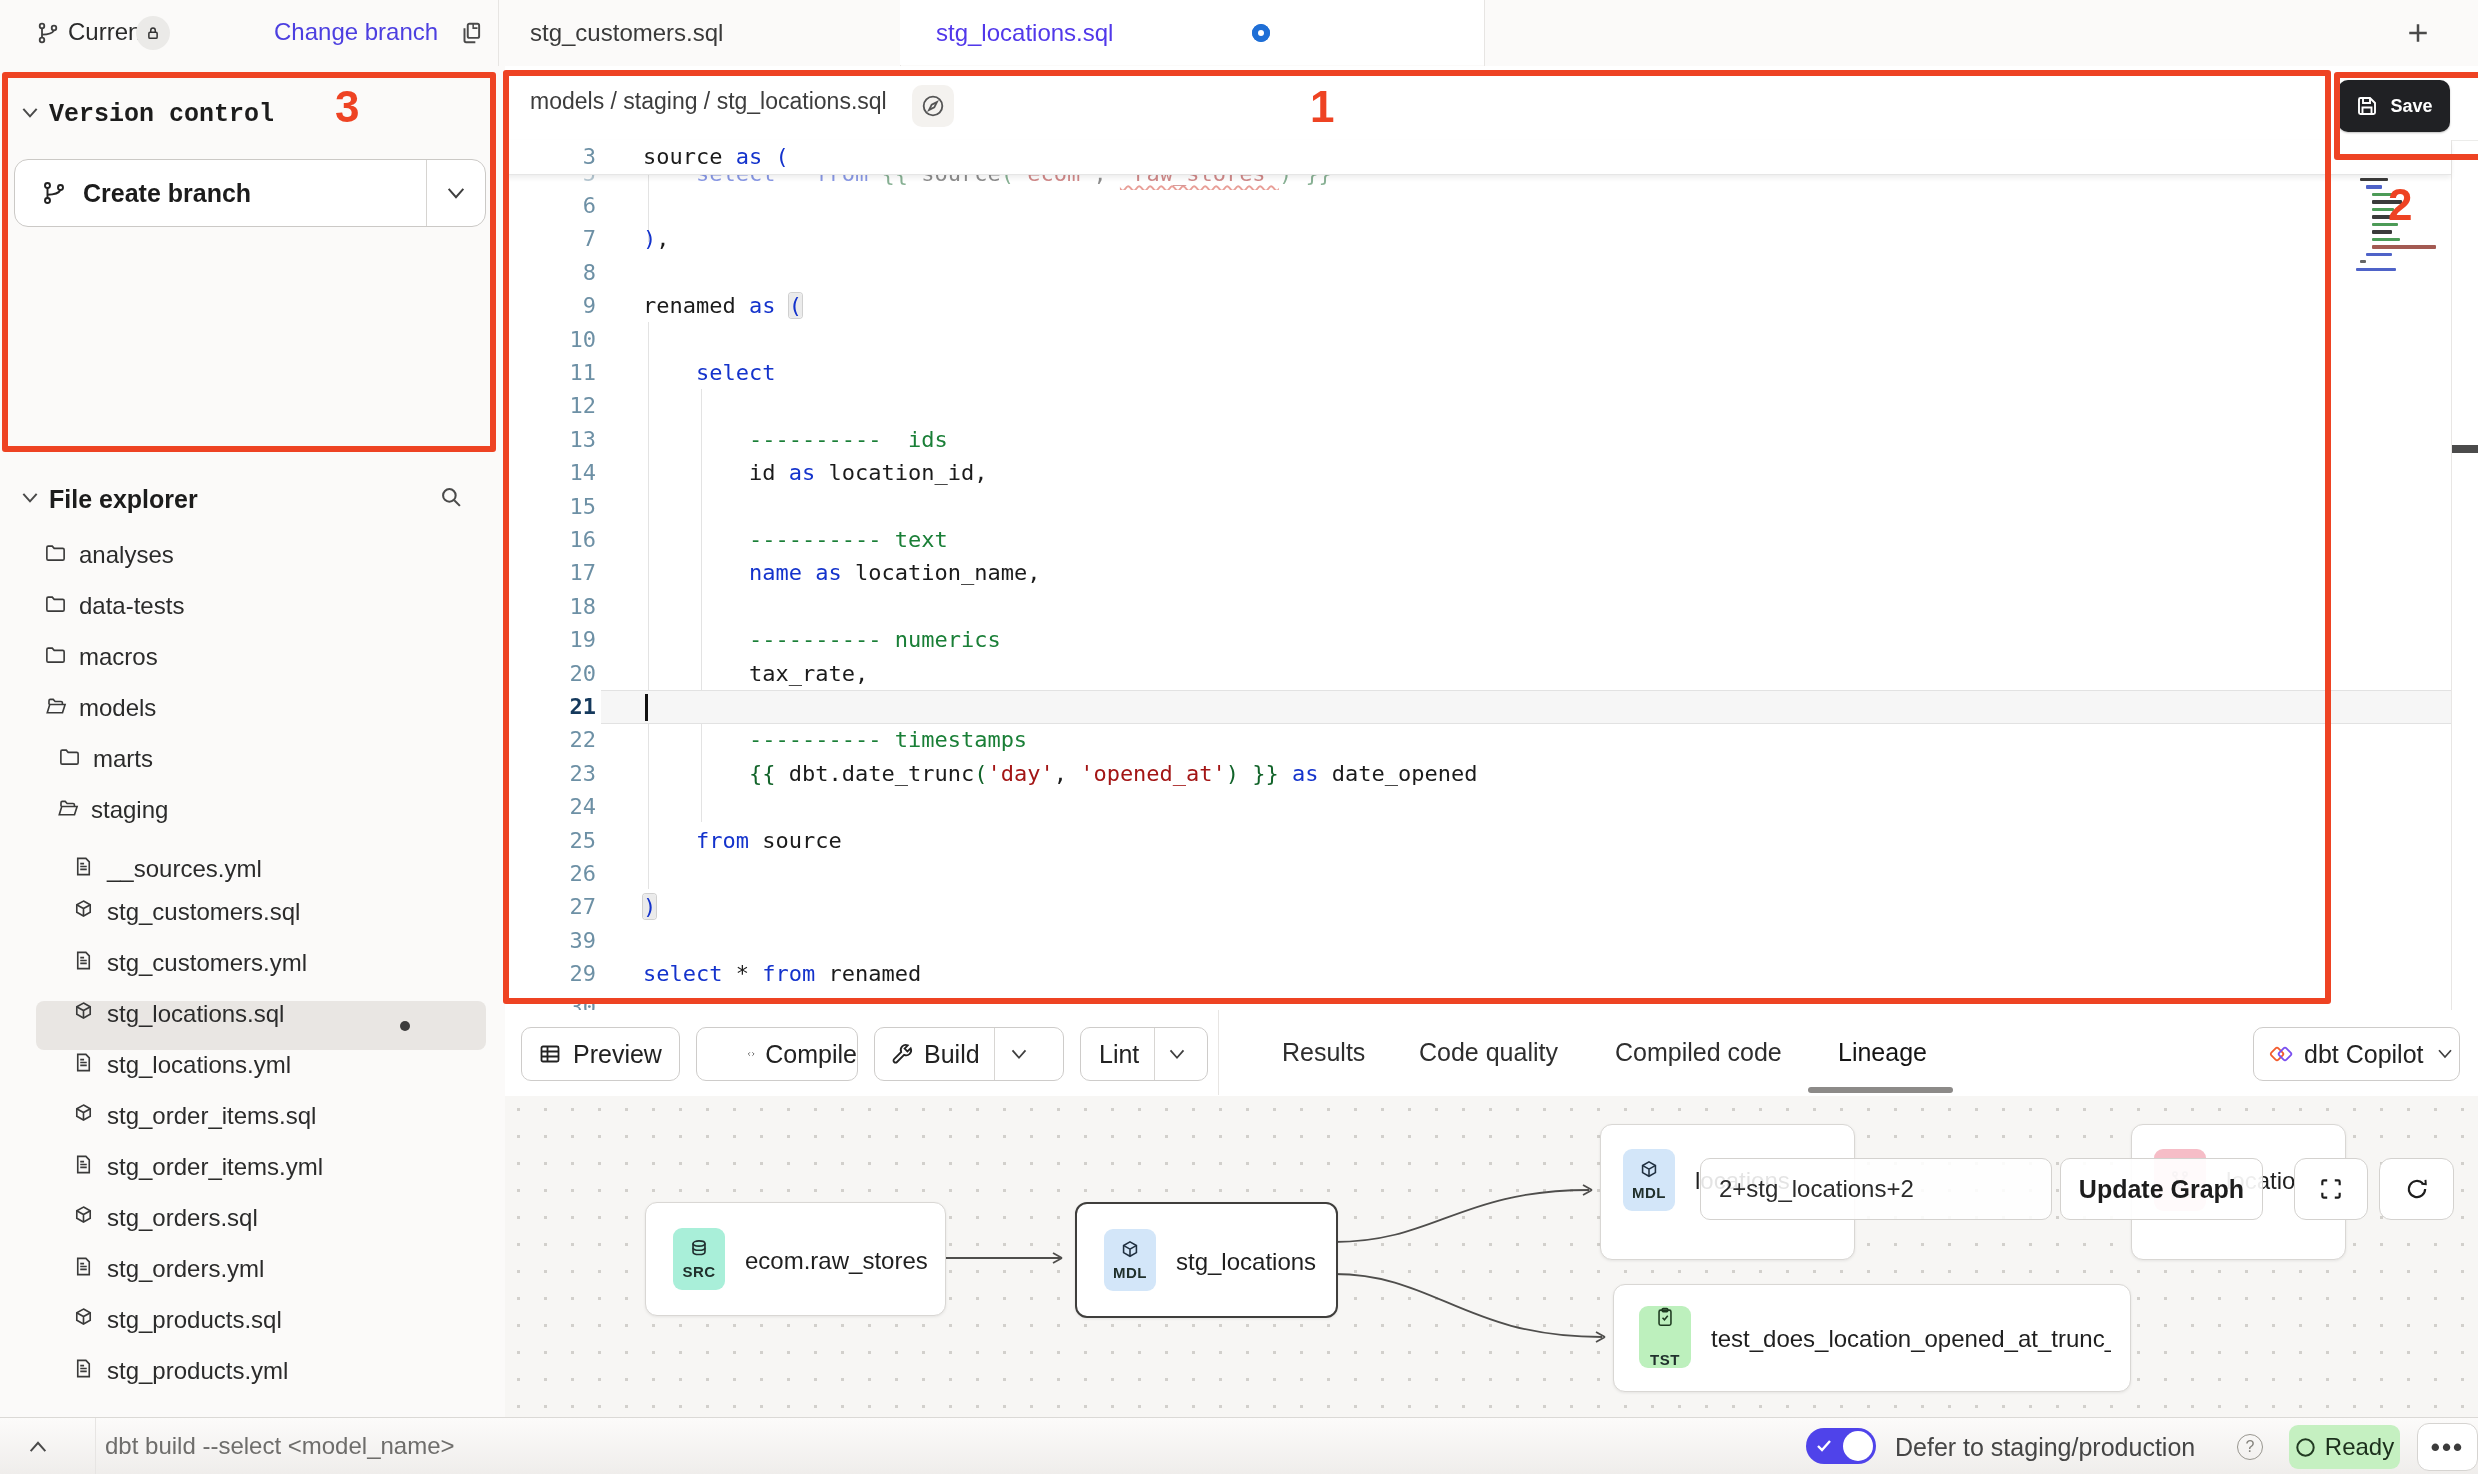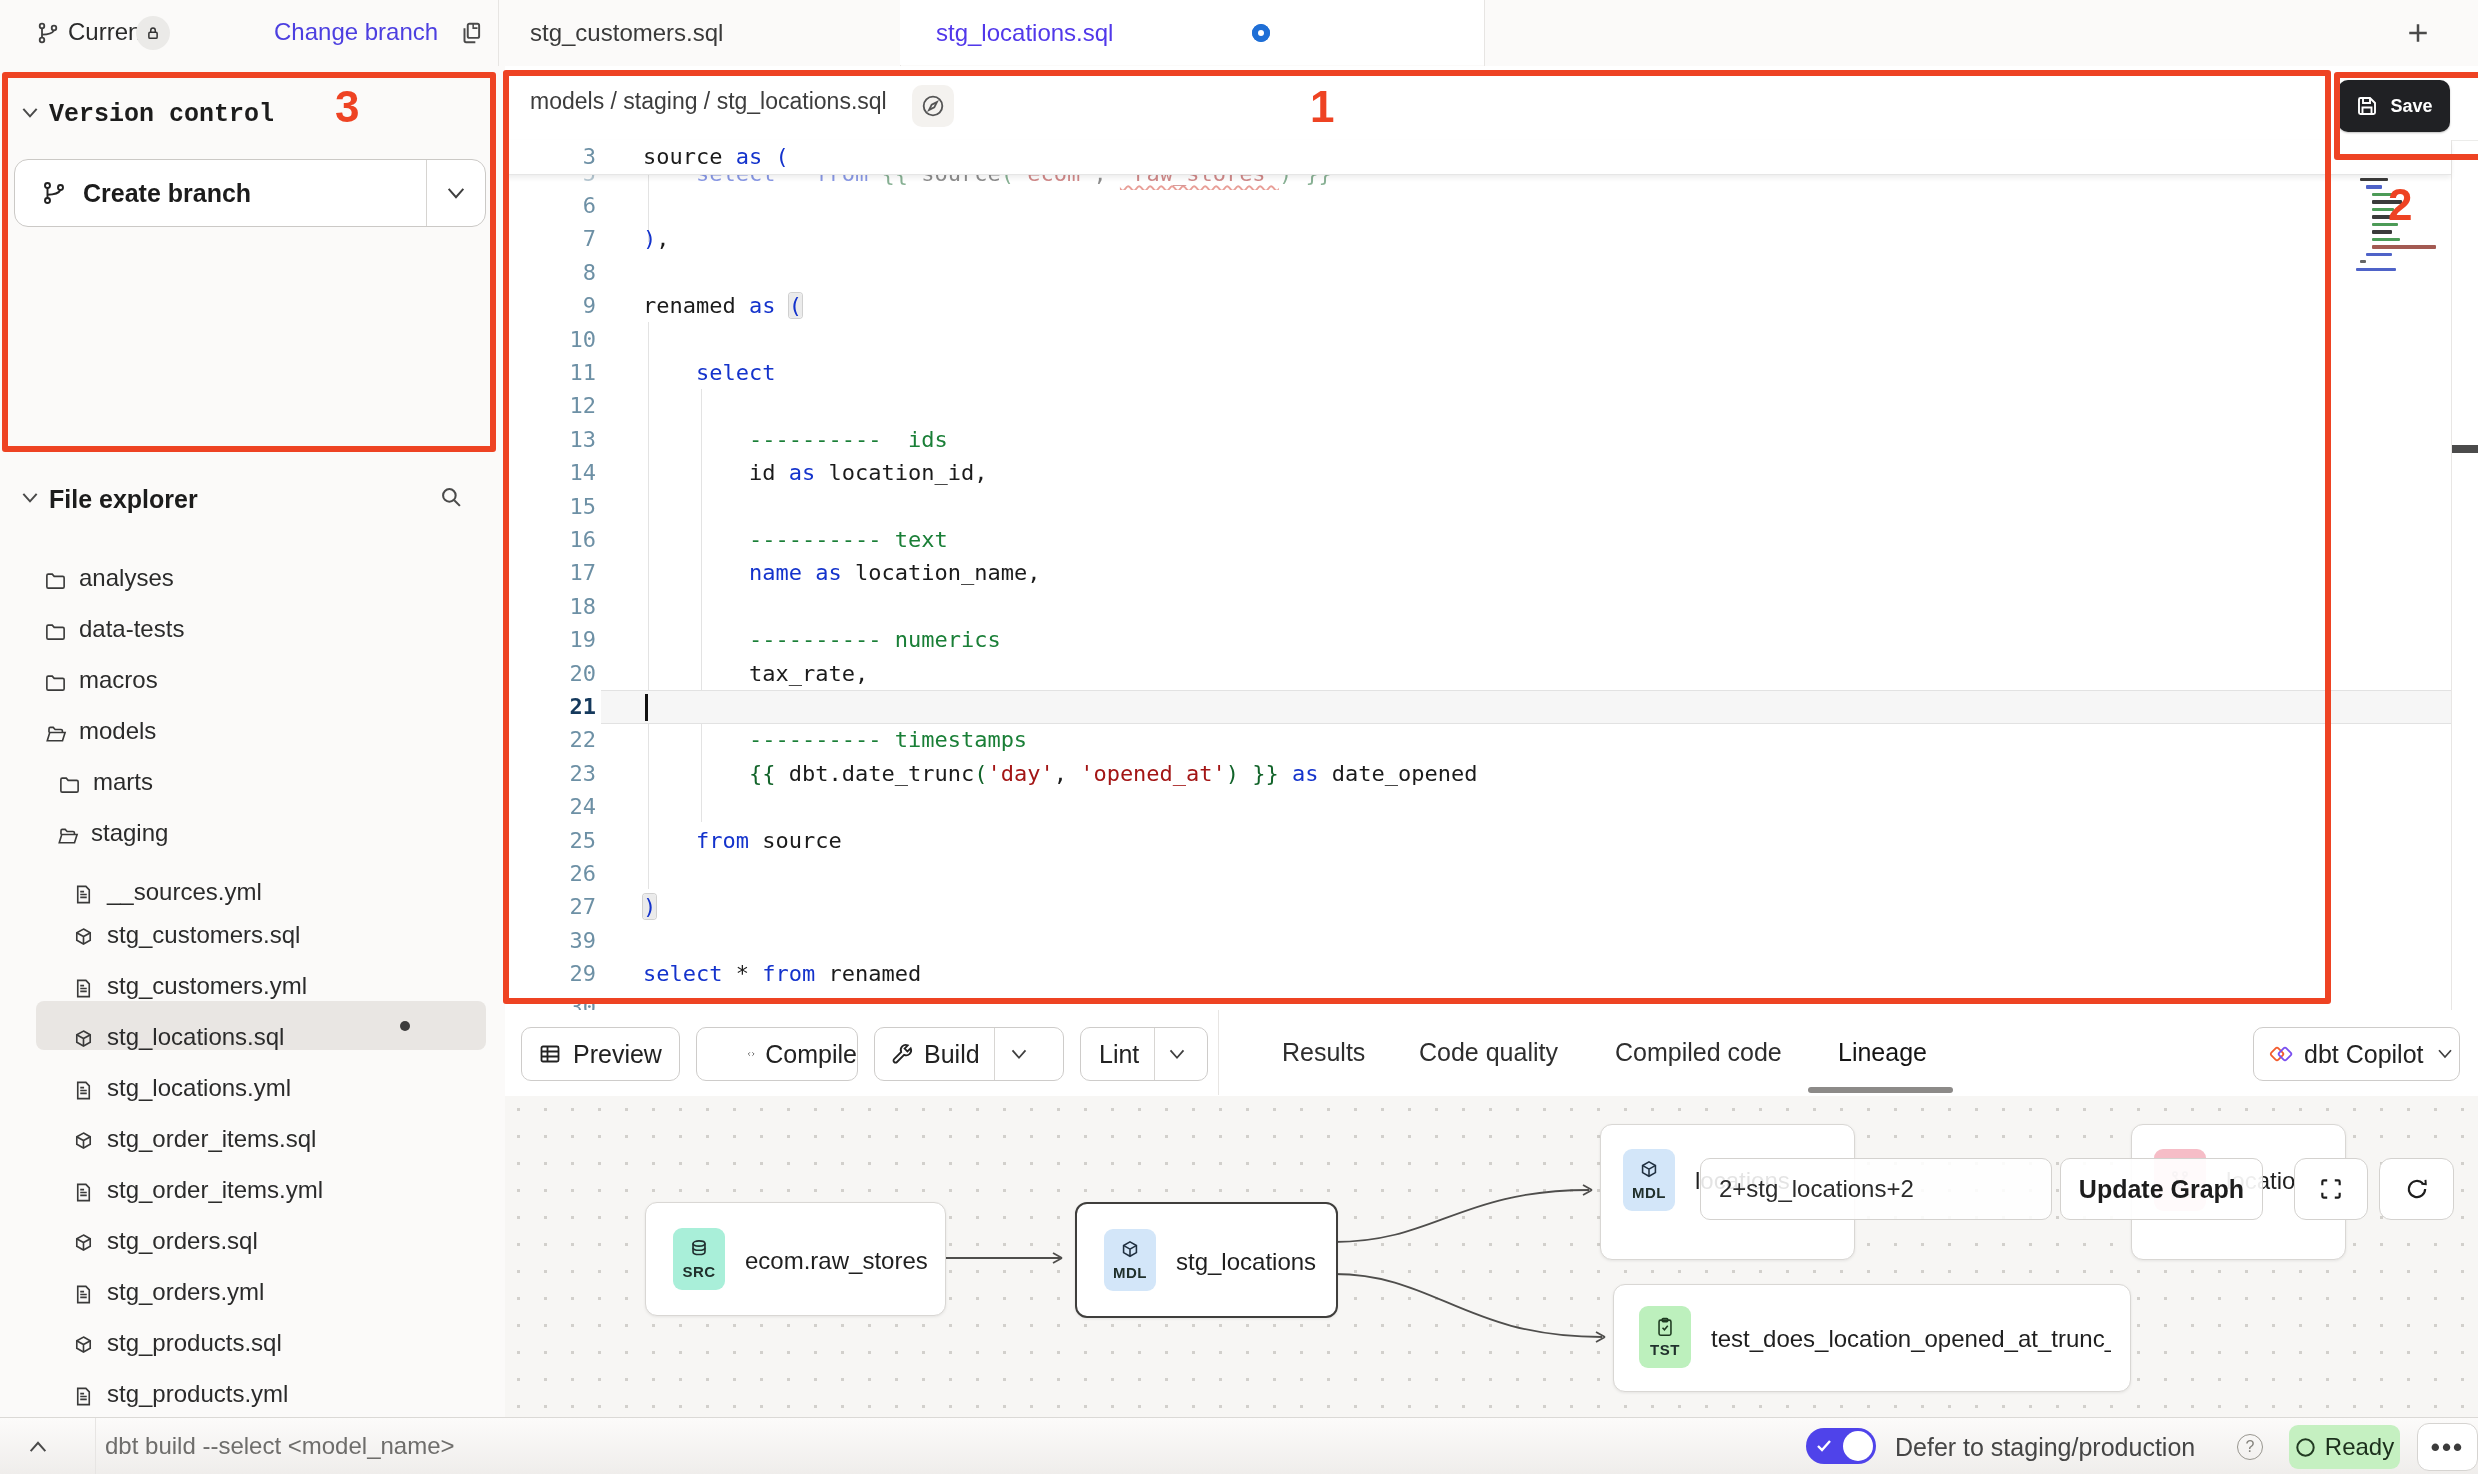--- a/index.html
+++ b/index.html
@@ -16,21 +16,21 @@
   .tab.active{background:#ffffff;}
   .tab.active .tlabel{color:#5138ea;}
   #topbar .uilabel{font-size:24px;color:#2b2b2b;}
 
   
   #sidebar{position:absolute;left:0;top:66px;width:505px;height:1351px;background:#fbfaf9;border-right:1px solid #e5e3e1;}
   .sechead{font-size:25px;font-weight:bold;color:#1c1c1c;}
   #createbranch{position:absolute;left:14px;top:93px;width:470px;height:66px;background:#fff;border:1.5px solid #cbc9c6;border-radius:14px;display:flex;align-items:center;}
   #createbranch .cbl{font-size:25px;font-weight:600;color:#1c1c1c;margin-left:16px;}
   #cb-div{position:absolute;right:58px;top:0;width:1px;height:100%;background:#d6d4d1;}
-  .frow{position:absolute;left:0;width:505px;height:51px;display:flex;align-items:flex-end;font-size:24px;color:#2b2b2b;}
+  .frow{position:absolute;left:0;width:505px;height:51px;display:flex;align-items:flex-start;font-size:24px;color:#2b2b2b;}
   .frow .fic{flex:0 0 auto;margin-right:12px;}
   .frow.sel .selbg{position:absolute;left:36px;top:1px;width:450px;height:49px;background:#e9e6e3;border-radius:8px;z-index:0;}
   .frow>*{position:relative;z-index:1;}
   .dirty{position:absolute;left:400px;top:50%;margin-top:-5px;width:10px;height:10px;border-radius:50%;background:#3c3c3c;z-index:1;}
 
   
   #editor{position:absolute;left:505px;top:66px;width:1973px;height:944px;background:#fff;overflow:hidden;}
   #breadcrumb-row{position:absolute;left:0;top:0;width:100%;height:74px;border-bottom:1px solid #ececea;background:#fff;}
   #breadcrumb{position:absolute;left:25px;top:22px;font-size:23px;color:#3d3d3d;}
   #doc-icon{position:absolute;left:407px;top:19px;width:42px;height:42px;background:#f4f2ef;border-radius:10px;display:flex;align-items:center;justify-content:center;}
@@ -585,21 +585,21 @@
             <circle cx="7" cy="6" r="2"></circle>
             <circle cx="17" cy="6" r="2"></circle>
             <circle cx="12" cy="18" r="2"></circle>
             <path d="M7 8c0 4.5 5 2.5 5 8M17 8c0 4.5-5 2.5-5 8"></path>
           </svg>
       </div>
       <span class="nlabel" style="left:94px;top:42px;max-width:110px;">locations</span>
     </div>
 
     <div class="node" style="left:1108px;top:188px;width:516px;height:106px;cursor:pointer;">
-      <div class="badge" style="left:25px;top:21px;height:62px;background:#bdf0bd;">
+      <div class="badge" style="left:25px;top:21px;height:62px;background:#bdf0bd;justify-content:space-between;">
         <svg width="22" height="22" viewBox="0 0 24 24" fill="none" stroke="#1e3a20" stroke-width="1.7">
             <rect x="5.5" y="4.5" width="13" height="16.5" rx="1.8"></rect>
             <rect x="9" y="2.8" width="6" height="3.4" rx="1"></rect>
             <polyline points="9.3,12.8 11.4,15 15,10.6"></polyline>
           </svg>
         <span class="btxt">TST</span>
       </div>
       <span class="nlabel" style="left:97px;top:40px;max-width:400px;">test_does_location_opened_at_trunc_t…</span>
     </div>
 

